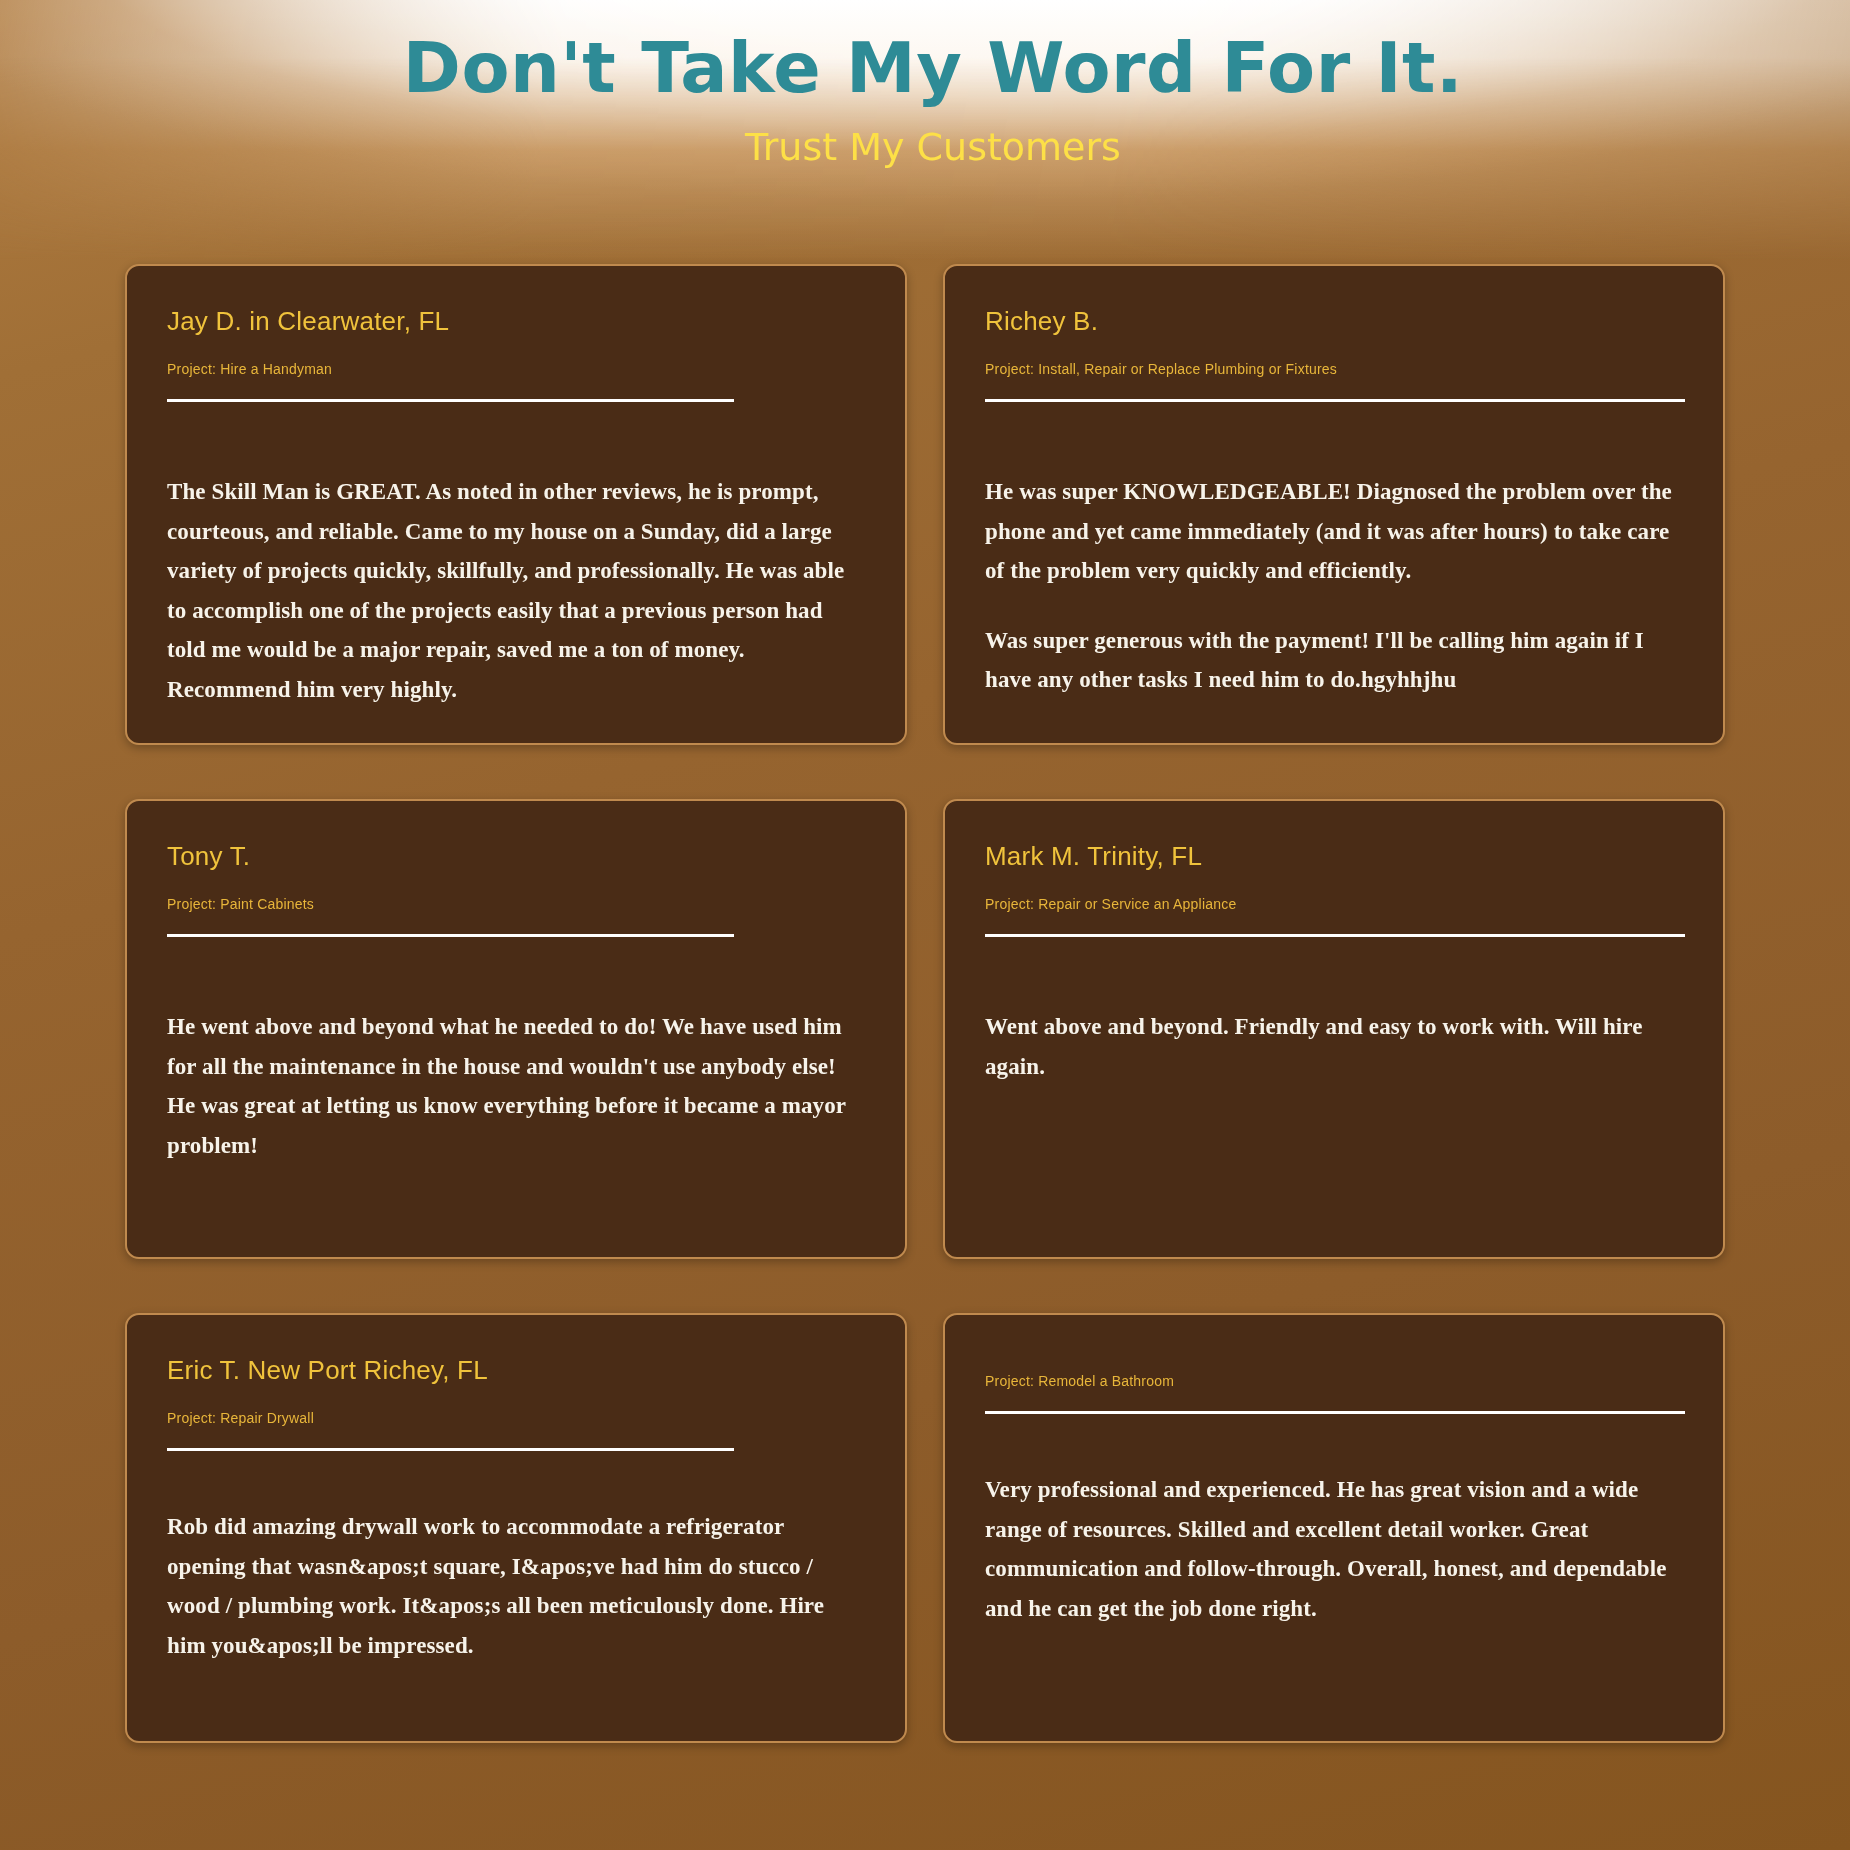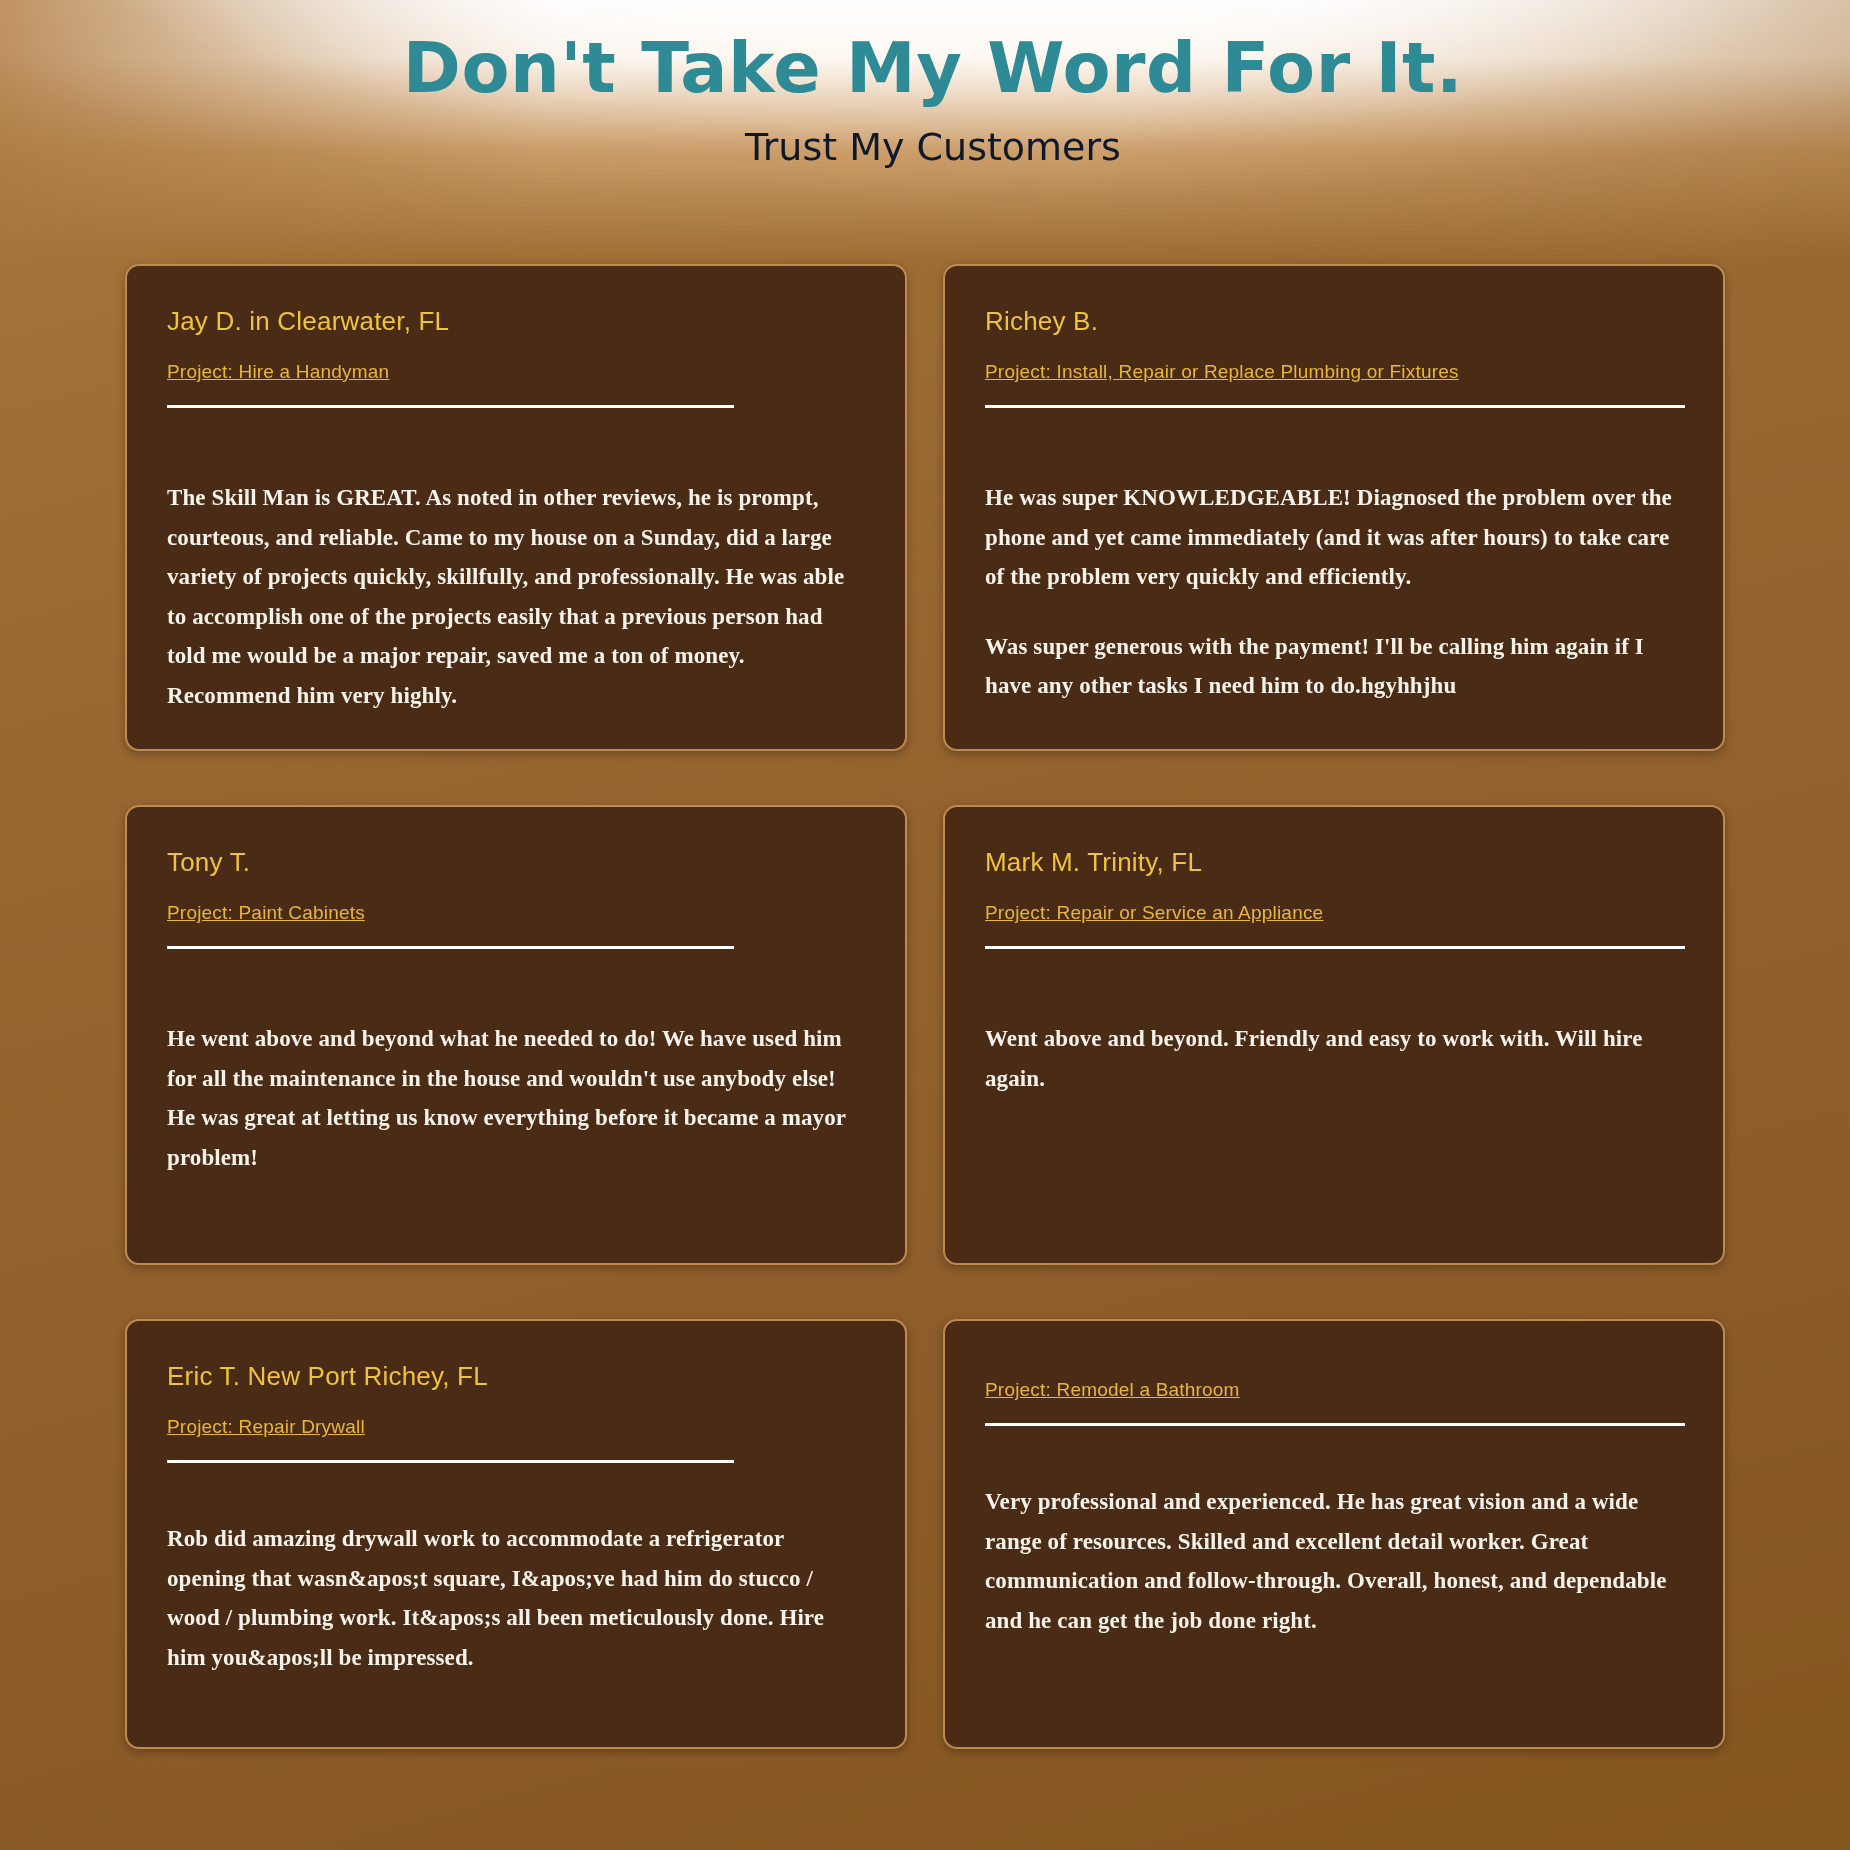--- a/index.html
+++ b/index.html
@@ -46,21 +46,21 @@
     font-size: 70px;
     line-height: 1.1;
     font-weight: bold;
     color: #2e8b96;
     letter-spacing: 0.5px;
     font-family: "DejaVu Sans", sans-serif;
   }
   .subhead {
     margin: 18px 0 0 0;
     font-size: 38px;
-    color: #0f172a;
+    color: #fde047;
     font-family: "DejaVu Sans", sans-serif;
   }
   .grid {
     margin: 95px auto 0 auto;
     width: 1600px;
     display: grid;
     grid-template-columns: 1fr 1fr;
     column-gap: 36px;
     row-gap: 54px;
   }
@@ -79,26 +79,25 @@
   .card-5 { min-height: 430px; }
   .card-6 { min-height: 430px; }
   .reviewer {
     font-size: 26px;
     color: #f0c33c;
     font-weight: 500;
     margin: 6px 0 0 0;
     letter-spacing: 0.2px;
   }
   .project {
-    font-size: 19px;
+    font-size: 14px;
     color: #e8b63a;
     margin: 24px 0 0 0;
     font-weight: 500;
     letter-spacing: 0.2px;
-    text-decoration: underline;
   }
   .rule {
     margin-top: 22px;
     height: 3px;
     background: #ffffff;
     width: 100%;
   }
   .card-1 .rule, .card-3 .rule, .card-5 .rule { width: 81%; }
   .body-text {
     margin-top: 70px;

